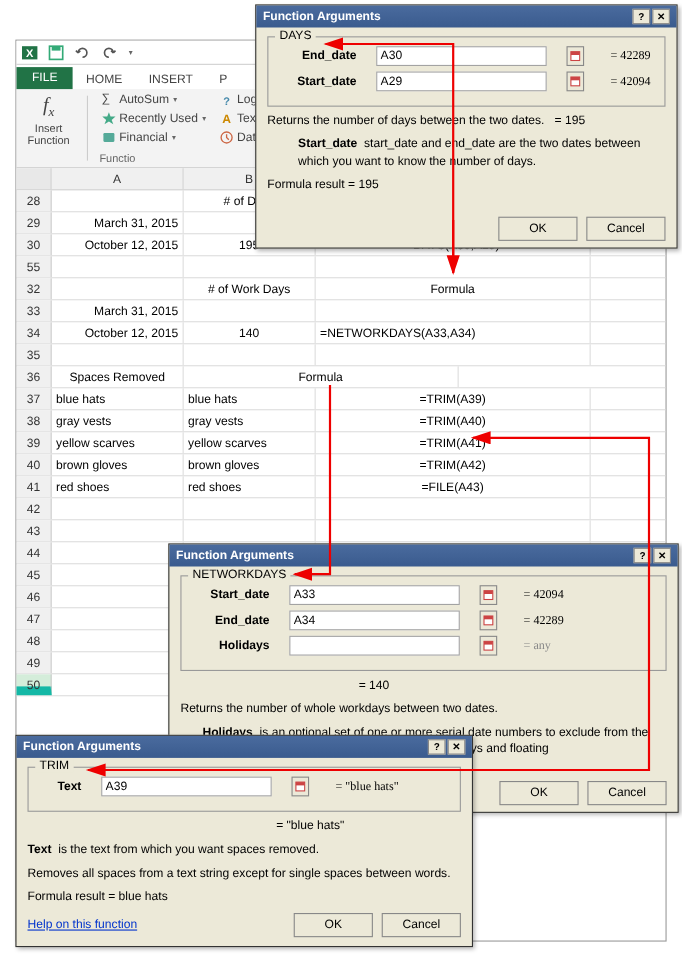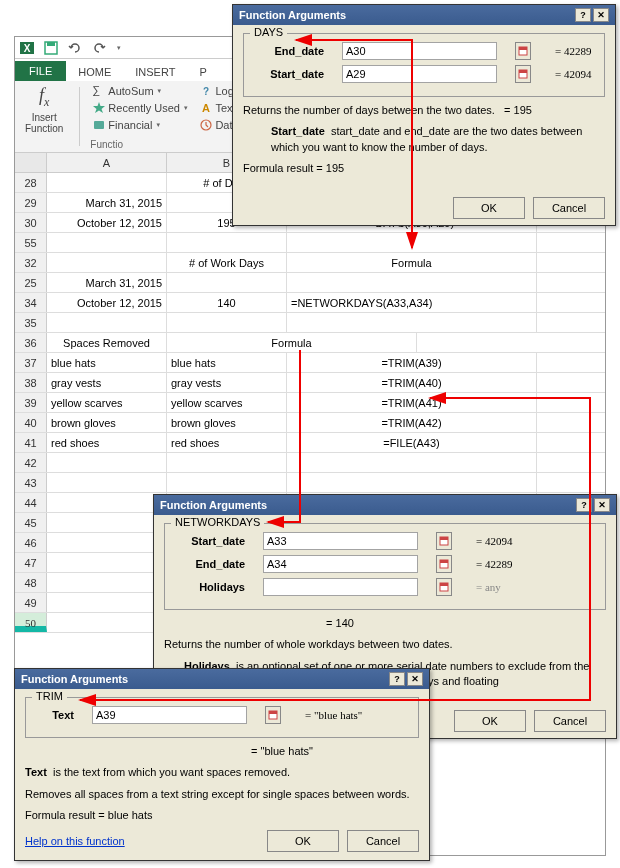--- a/index.html
+++ b/index.html
@@ -30,21 +30,21 @@
   .col-header { border-right: 1px solid #ccc; text-align: center; line-height: 20px; font-size: 11px; color: #333; background: #f0f0f0; }
   .col-A { width: 120px; }
   .col-B { width: 120px; }
   .col-C { width: 250px; }
   
   .row { display: flex; height: 20px; border-bottom: 1px solid #ddd; }
   .row-header { width: 32px; background: #f0f0f0; border-right: 1px solid #ccc; text-align: center; line-height: 20px; font-size: 11px; color: #333; }
   .cell { border-right: 1px solid #ddd; padding: 0 4px; line-height: 20px; font-size: 11px; overflow: hidden; white-space: nowrap; }
   .cell.center { text-align: center; }
   .cell.right { text-align: right; }
-  .row-header.selected { background: #d4edda; border-bottom: 6px solid #14b8a6; font-family: Liberation Serif, serif; }
+  .row-header.selected { background: #d4edda; border-bottom: 8px solid #14b8a6; }
   
   
   .dialog { position: absolute; background: #ece9d8; border: 1px solid #333; box-shadow: 2px 2px 4px rgba(0,0,0,0.3); font-size: 11px; }
   .dialog-title { background: linear-gradient(to bottom, #4a6b9e, #3a5b8e); color: #fff; padding: 3px 6px; font-weight: bold; display: flex; justify-content: space-between; align-items: center; height: 20px; }
   .dialog-title-btns { display: flex; gap: 2px; }
   .dialog-title-btn { width: 16px; height: 14px; background: #ece9d8; border: 1px solid #888; font-size: 9px; line-height: 12px; text-align: center; cursor: pointer; color: #000; }
   .dialog-body { padding: 8px 10px; }
   .fieldset { border: 1px solid #999; padding: 8px; margin-bottom: 6px; position: relative; }
   .fieldset-legend { position: absolute; top: -8px; left: 6px; background: #ece9d8; padding: 0 4px; font-size: 11px; }
   .arg-row { display: flex; align-items: center; gap: 18px; margin-bottom: 5px; }
@@ -186,21 +186,21 @@
           <div class="cell col-B"></div>
           <div class="cell col-C"></div>
         </div>
         <div class="row">
           <div class="row-header">32</div>
           <div class="cell col-A"></div>
           <div class="cell col-B center"># of Work Days</div>
           <div class="cell col-C center">Formula</div>
         </div>
         <div class="row">
-          <div class="row-header">25</div>
+          <div class="row-header">33</div>
           <div class="cell col-A right">March 31, 2015</div>
           <div class="cell col-B"></div>
           <div class="cell col-C"></div>
         </div>
         <div class="row">
           <div class="row-header">34</div>
           <div class="cell col-A right">October 12, 2015</div>
           <div class="cell col-B center">140</div>
           <div class="cell col-C">=NETWORKDAYS(A33,A34)</div>
         </div>

